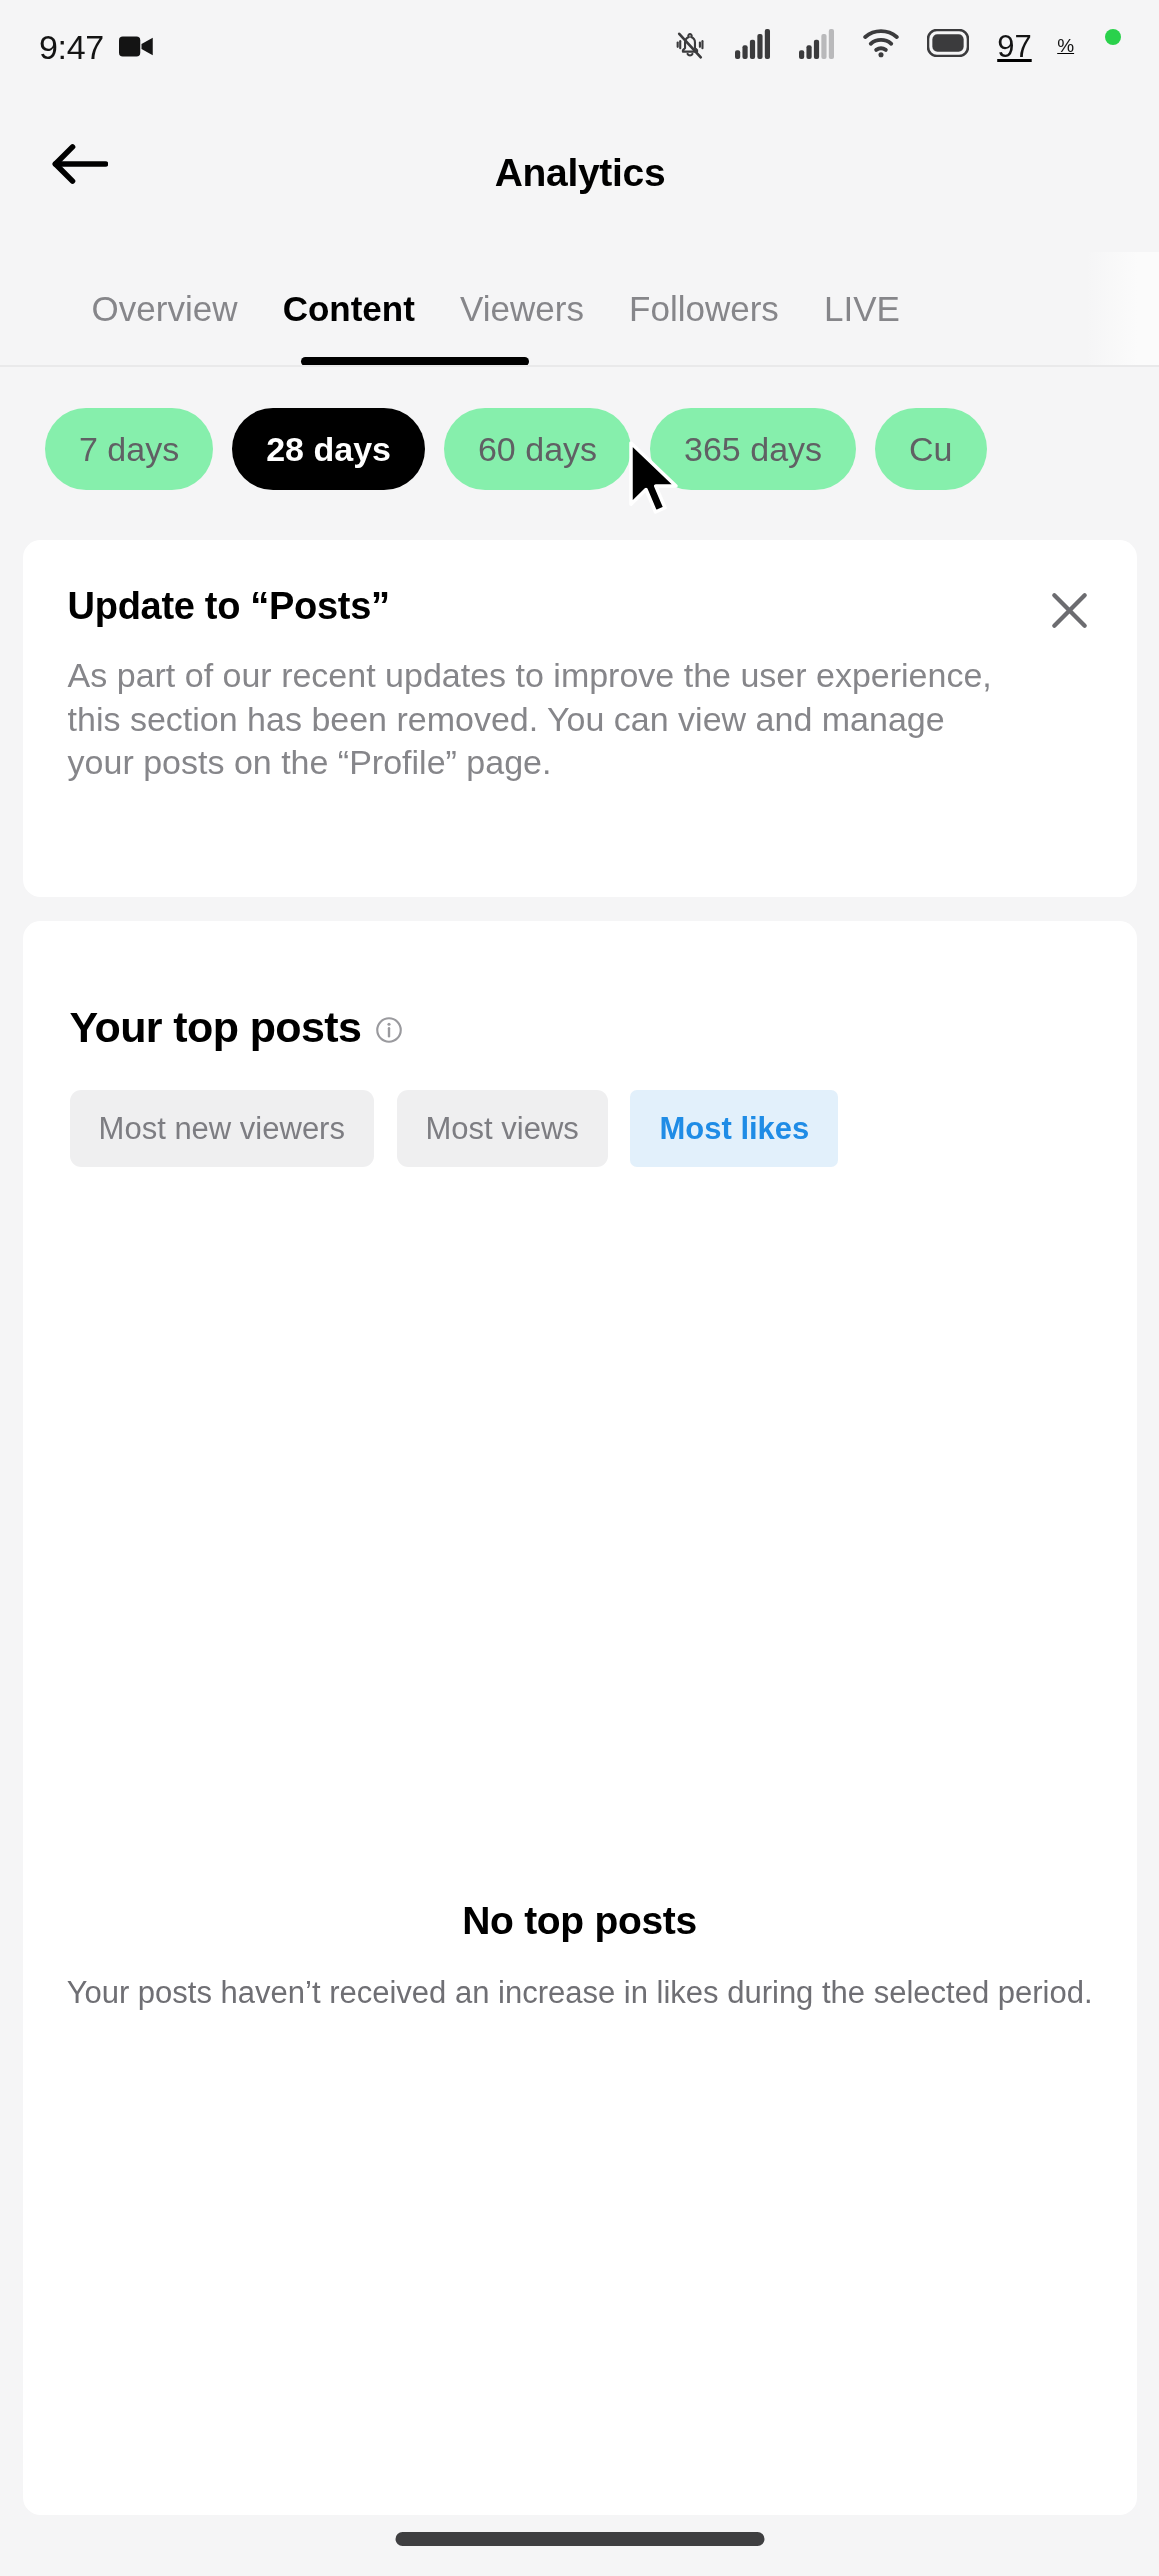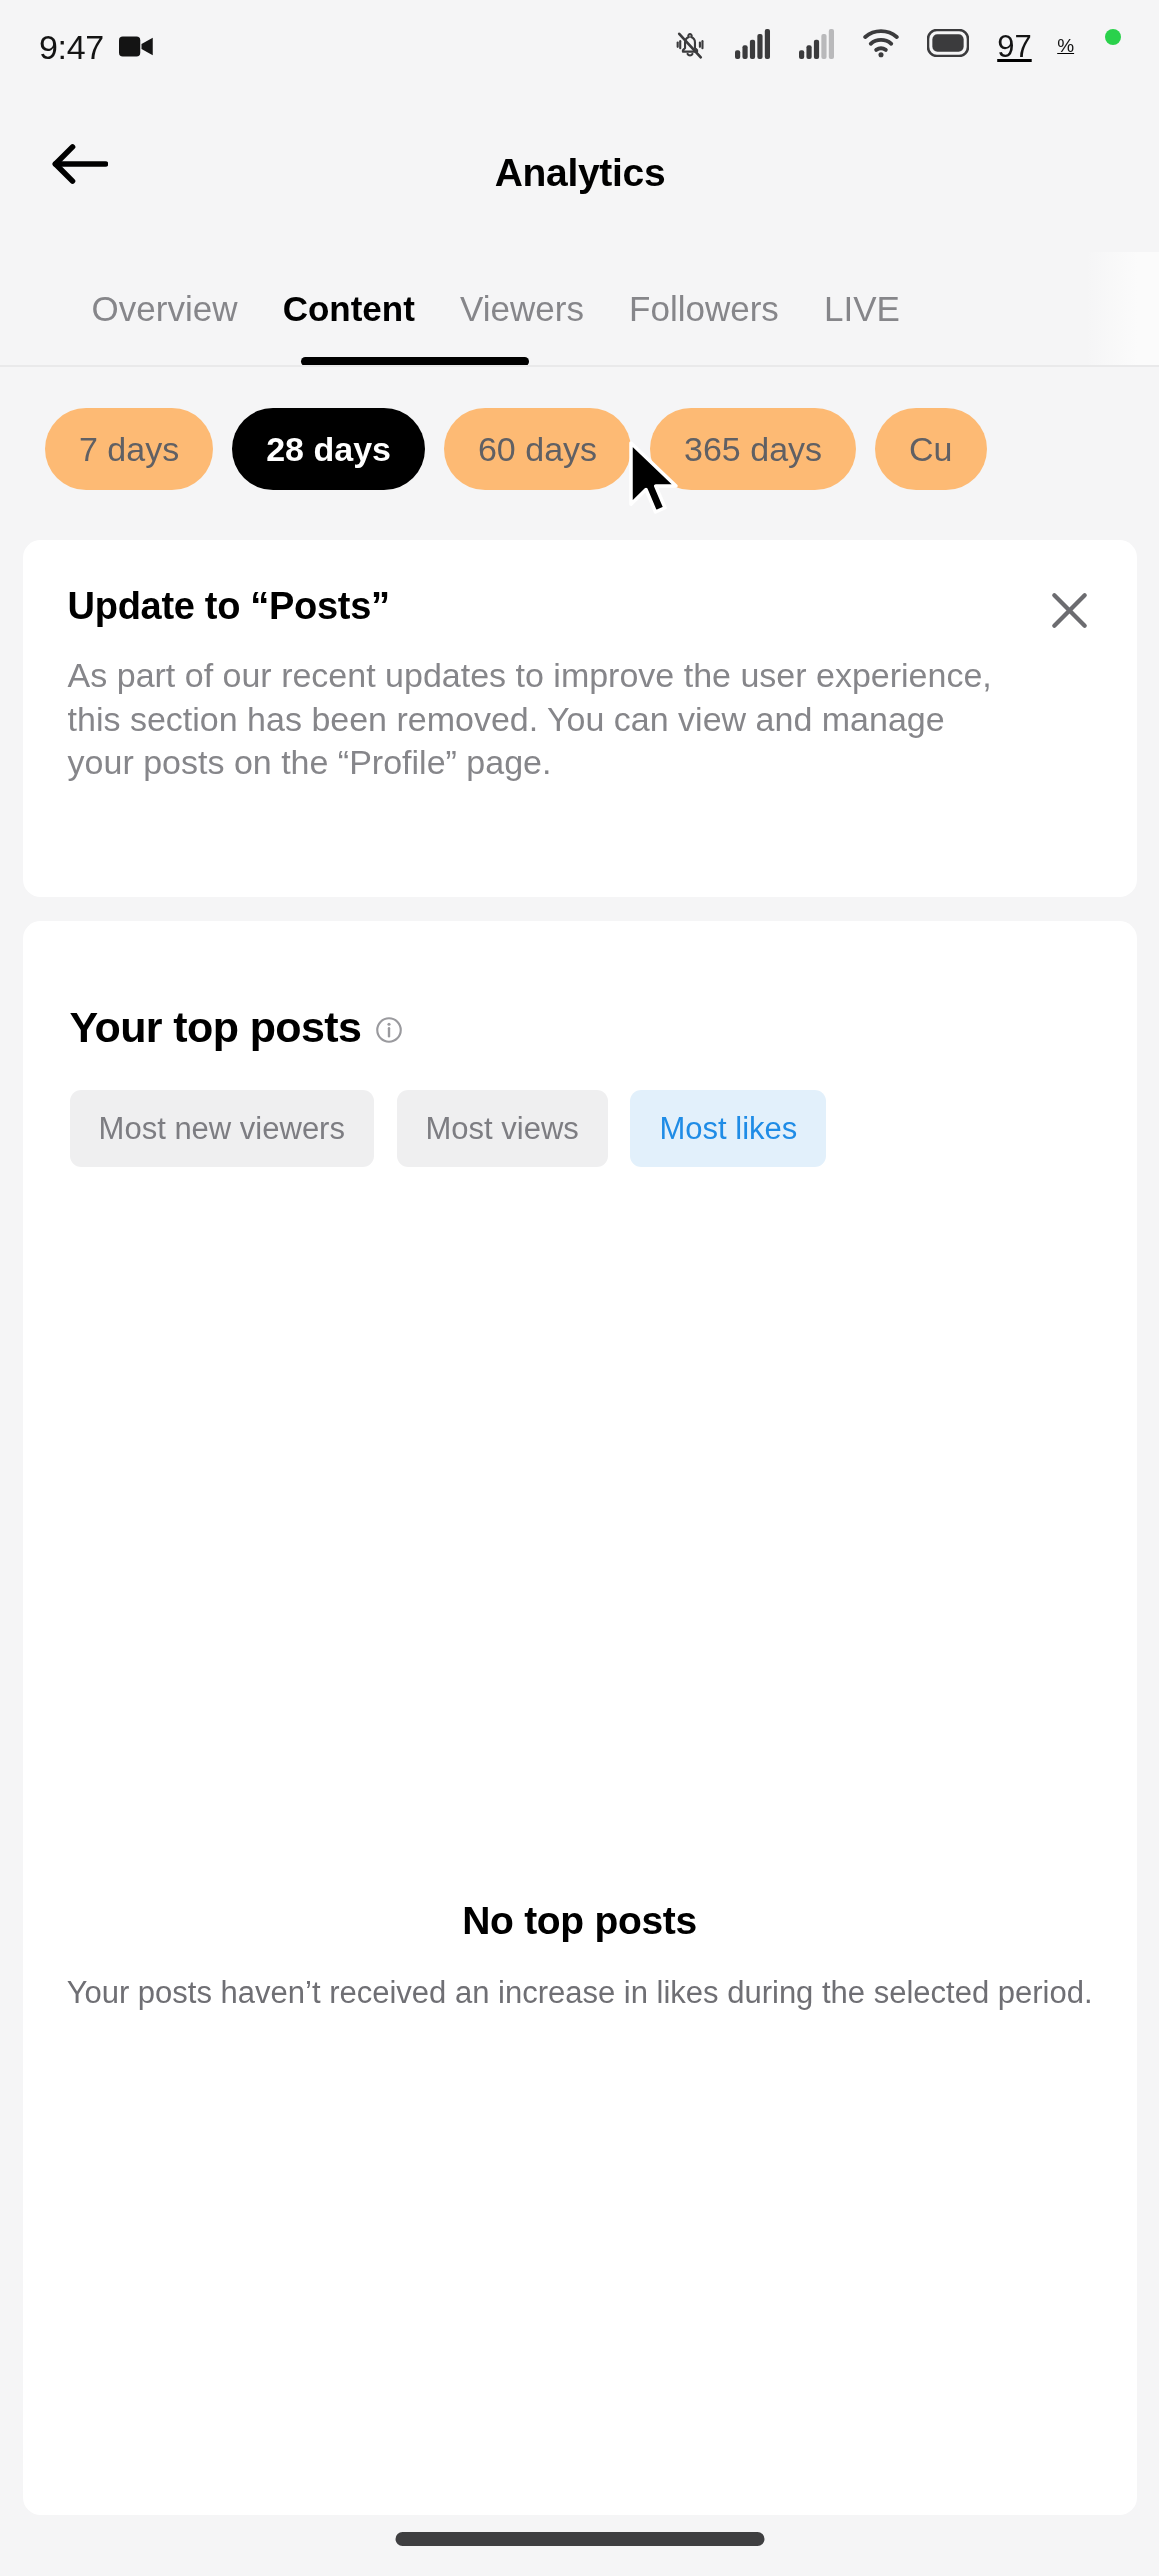--- a/index.html
+++ b/index.html
@@ -64,21 +64,21 @@
     position:absolute; left:0; top:365px; width:1160px; height:1.9px; background:#e9e9ea;
   }
 
   
   .rangebar {
     position:absolute; left:0; top:381px; width:1160px; height:136px;
     display:flex; align-items:center; gap:19px; padding-left:45px; overflow:hidden;
   }
   .chip {
     flex:0 0 auto; height:82px; padding:0 34px; border-radius:41px;
-    background:#fdba74; color:#606064; font-size:34px; font-weight:500;
+    background:#86efac; color:#606064; font-size:34px; font-weight:500;
     display:flex; align-items:center; justify-content:center; white-space:nowrap;
   }
   .chip.selected { background:#000; color:#fff; font-weight:700; }
 
   
   .card {
     position:absolute; left:22.6px; width:1114px;
     background:#fff; border-radius:17.6px;
   }
 
@@ -107,21 +107,21 @@
   .info-icon { display:flex; align-items:center; margin-top:5px; }
   .tp-filters {
     position:absolute; left:47px; top:169px; width:1069px;
     display:flex; gap:22.6px; overflow:hidden;
   }
   .fchip {
     flex:0 0 auto; height:77px; padding:0 29px; border-radius:11.3px;
     background:#efeff0; color:#7d7d82; font-size:31px; font-weight:500;
     display:flex; align-items:center; justify-content:center; white-space:nowrap;
   }
-  .fchip.selected { background:#e2f0fb; color:#1f8ce6; font-weight:400; }
+  .fchip.selected { background:#e2f0fb; color:#1f8ce6; font-weight:700;border-radius:7px; }
 
   .empty-wrap {
     position:absolute; left:0; top:978px; width:1114px; text-align:center;
   }
   .empty-title { font-size:39px; font-weight:700; color:#000; letter-spacing:-0.3px; }
   .empty-sub {
     margin-top:30px; font-size:31px; line-height:1.32; color:#6f6f74; font-weight:400;
   }
 
   

